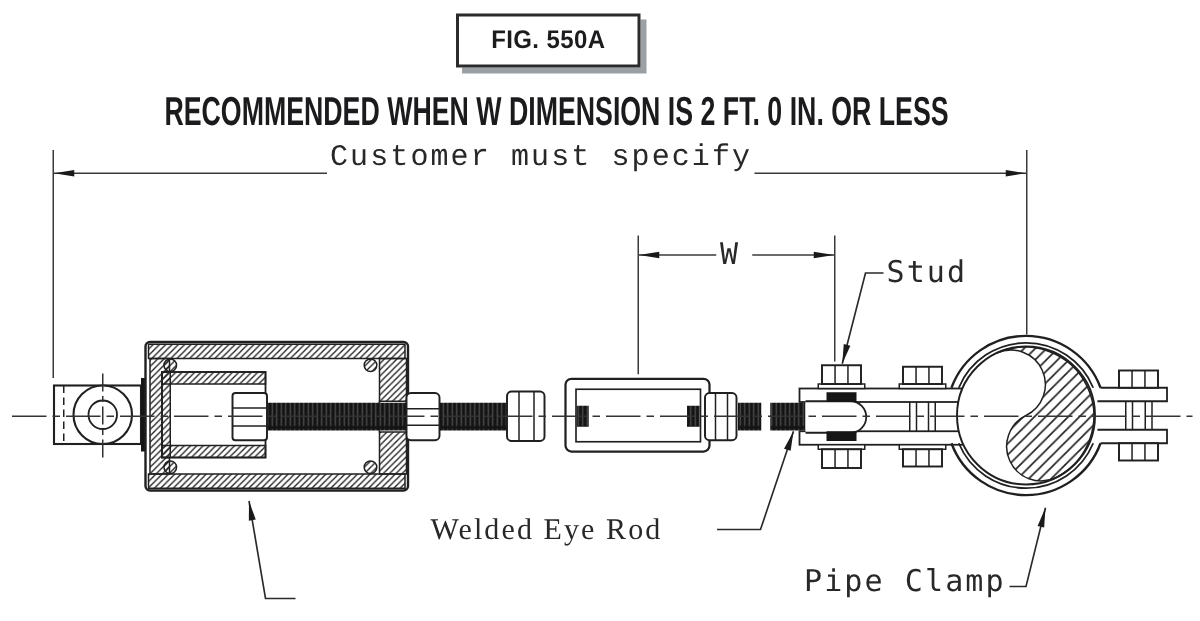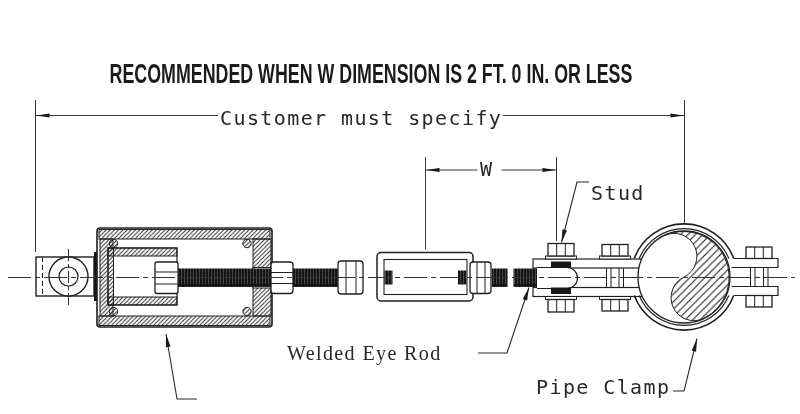--- a/index.html
+++ b/index.html
@@ -192,20 +192,23 @@
       <circle cx="684" cy="277" r="46" fill="#ffffff" stroke="#202022" stroke-width="1.3"></circle>
       <path d="M664.6,235.3 A46,46 0 0 1 703.4,318.7 A23,23 0 0 1 684,277 A23,23 0 0 0 664.6,235.3 Z" fill="url(#hatchPipe)" stroke="#202022" stroke-width="1"></path>
     </g>
 
     <g stroke="#333" stroke-width="1" fill="none">
       <line x1="8" y1="277.5" x2="795" y2="277.5" stroke-dasharray="23 4 5 4"></line>
       <line x1="68.5" y1="249" x2="68.5" y2="306" stroke-dasharray="12 3 4 3"></line>
     </g>
   </svg>
 
+  <div class="fig-box">
+    <span>FIG. 550A</span>
+  </div>
   <div class="heading">RECOMMENDED WHEN W DIMENSION IS 2 FT. 0 IN. OR LESS</div>
 
-  <div class="cad-label" style="left:220px;top:108px;">Customer must specify</div>
+  <div class="cad-label" style="left:220px;top:96px;font-family:Liberation Mono, monospace;">Customer must specify</div>
   <div class="cad-label" style="left:480px;top:159px;">W</div>
-  <div class="cad-label" style="left:591px;top:171px;margin-top:12px;">Stud</div>
+  <div class="cad-label" style="left:591px;top:171px;">Stud</div>
   <div class="cad-label" style="left:287px;top:343px;font-family:Liberation Serif, serif;">Welded Eye Rod</div>
   <div class="cad-label" style="left:536px;top:377px;">Pipe Clamp</div>
 </div>
 
 </body></html>

